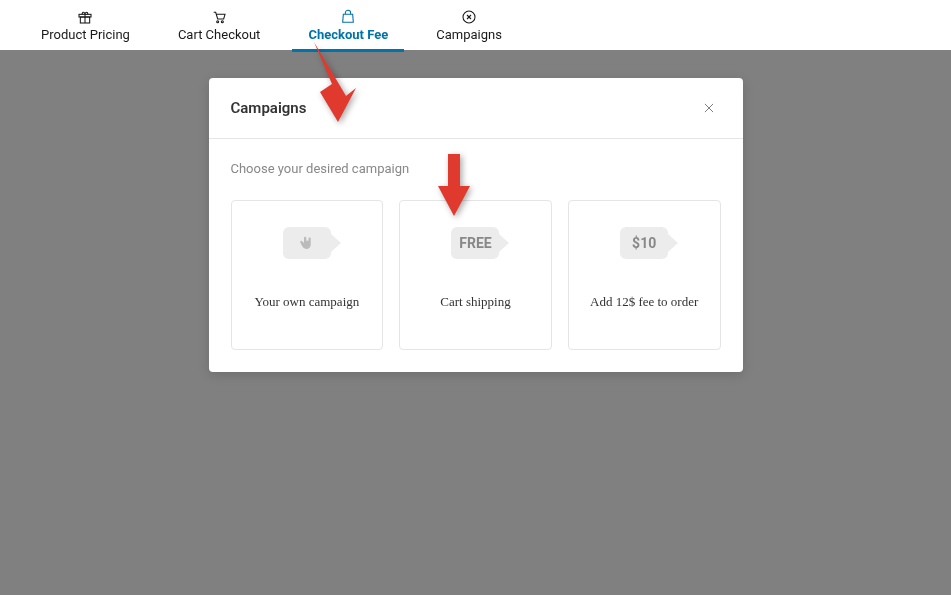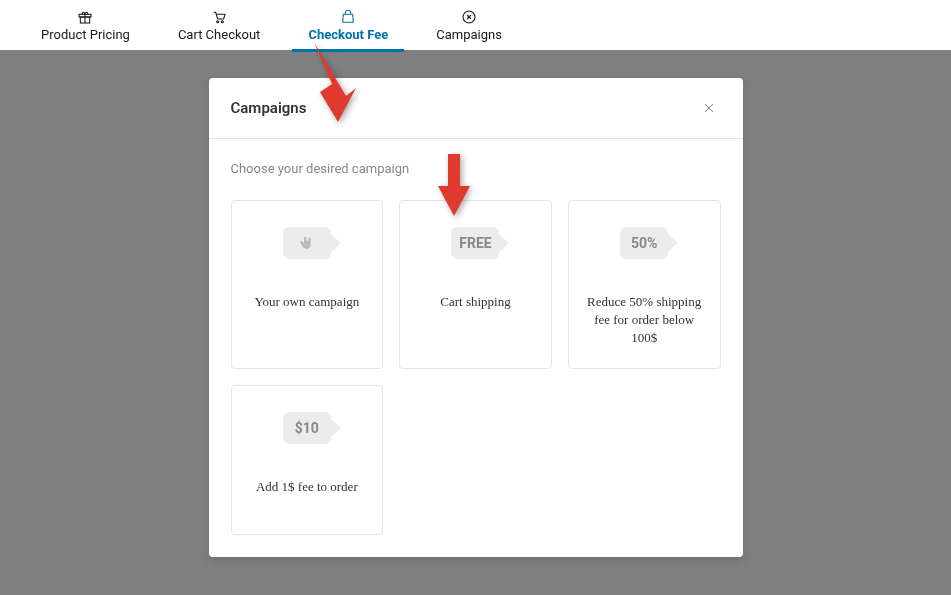--- a/index.html
+++ b/index.html
@@ -245,32 +245,26 @@
           <div class="card-label">Your own campaign</div>
         </div>
 
         <div class="campaign-card">
           <div class="card-icon">
             <span class="card-icon-inner">FREE</span>
           </div>
           <div class="card-label">Cart shipping</div>
         </div>
 
-        <div class="campaign-card">
-          <div class="card-icon">
-            <span class="card-icon-inner">50%</span>
-          </div>
-          <div class="card-label">Reduce 50% shipping fee for order below 100$</div>
-        </div>
 
         <div class="campaign-card">
           <div class="card-icon">
             <span class="card-icon-inner">$10</span>
           </div>
-          <div class="card-label">Add 1$ fee to order</div>
+          <div class="card-label">Add 12$ fee to order</div>
         </div>
 
       </div>
     </div>
   </div>
 </div>
 
 <div class="arrow" style="left:298px; top:36px;">
   <svg width="60" height="90" viewBox="0 0 60 90">
     <path d="M16 6 L48 60 L58 52 L40 86 L22 56 L34 48 Z" fill="#e03a2f"></path>

